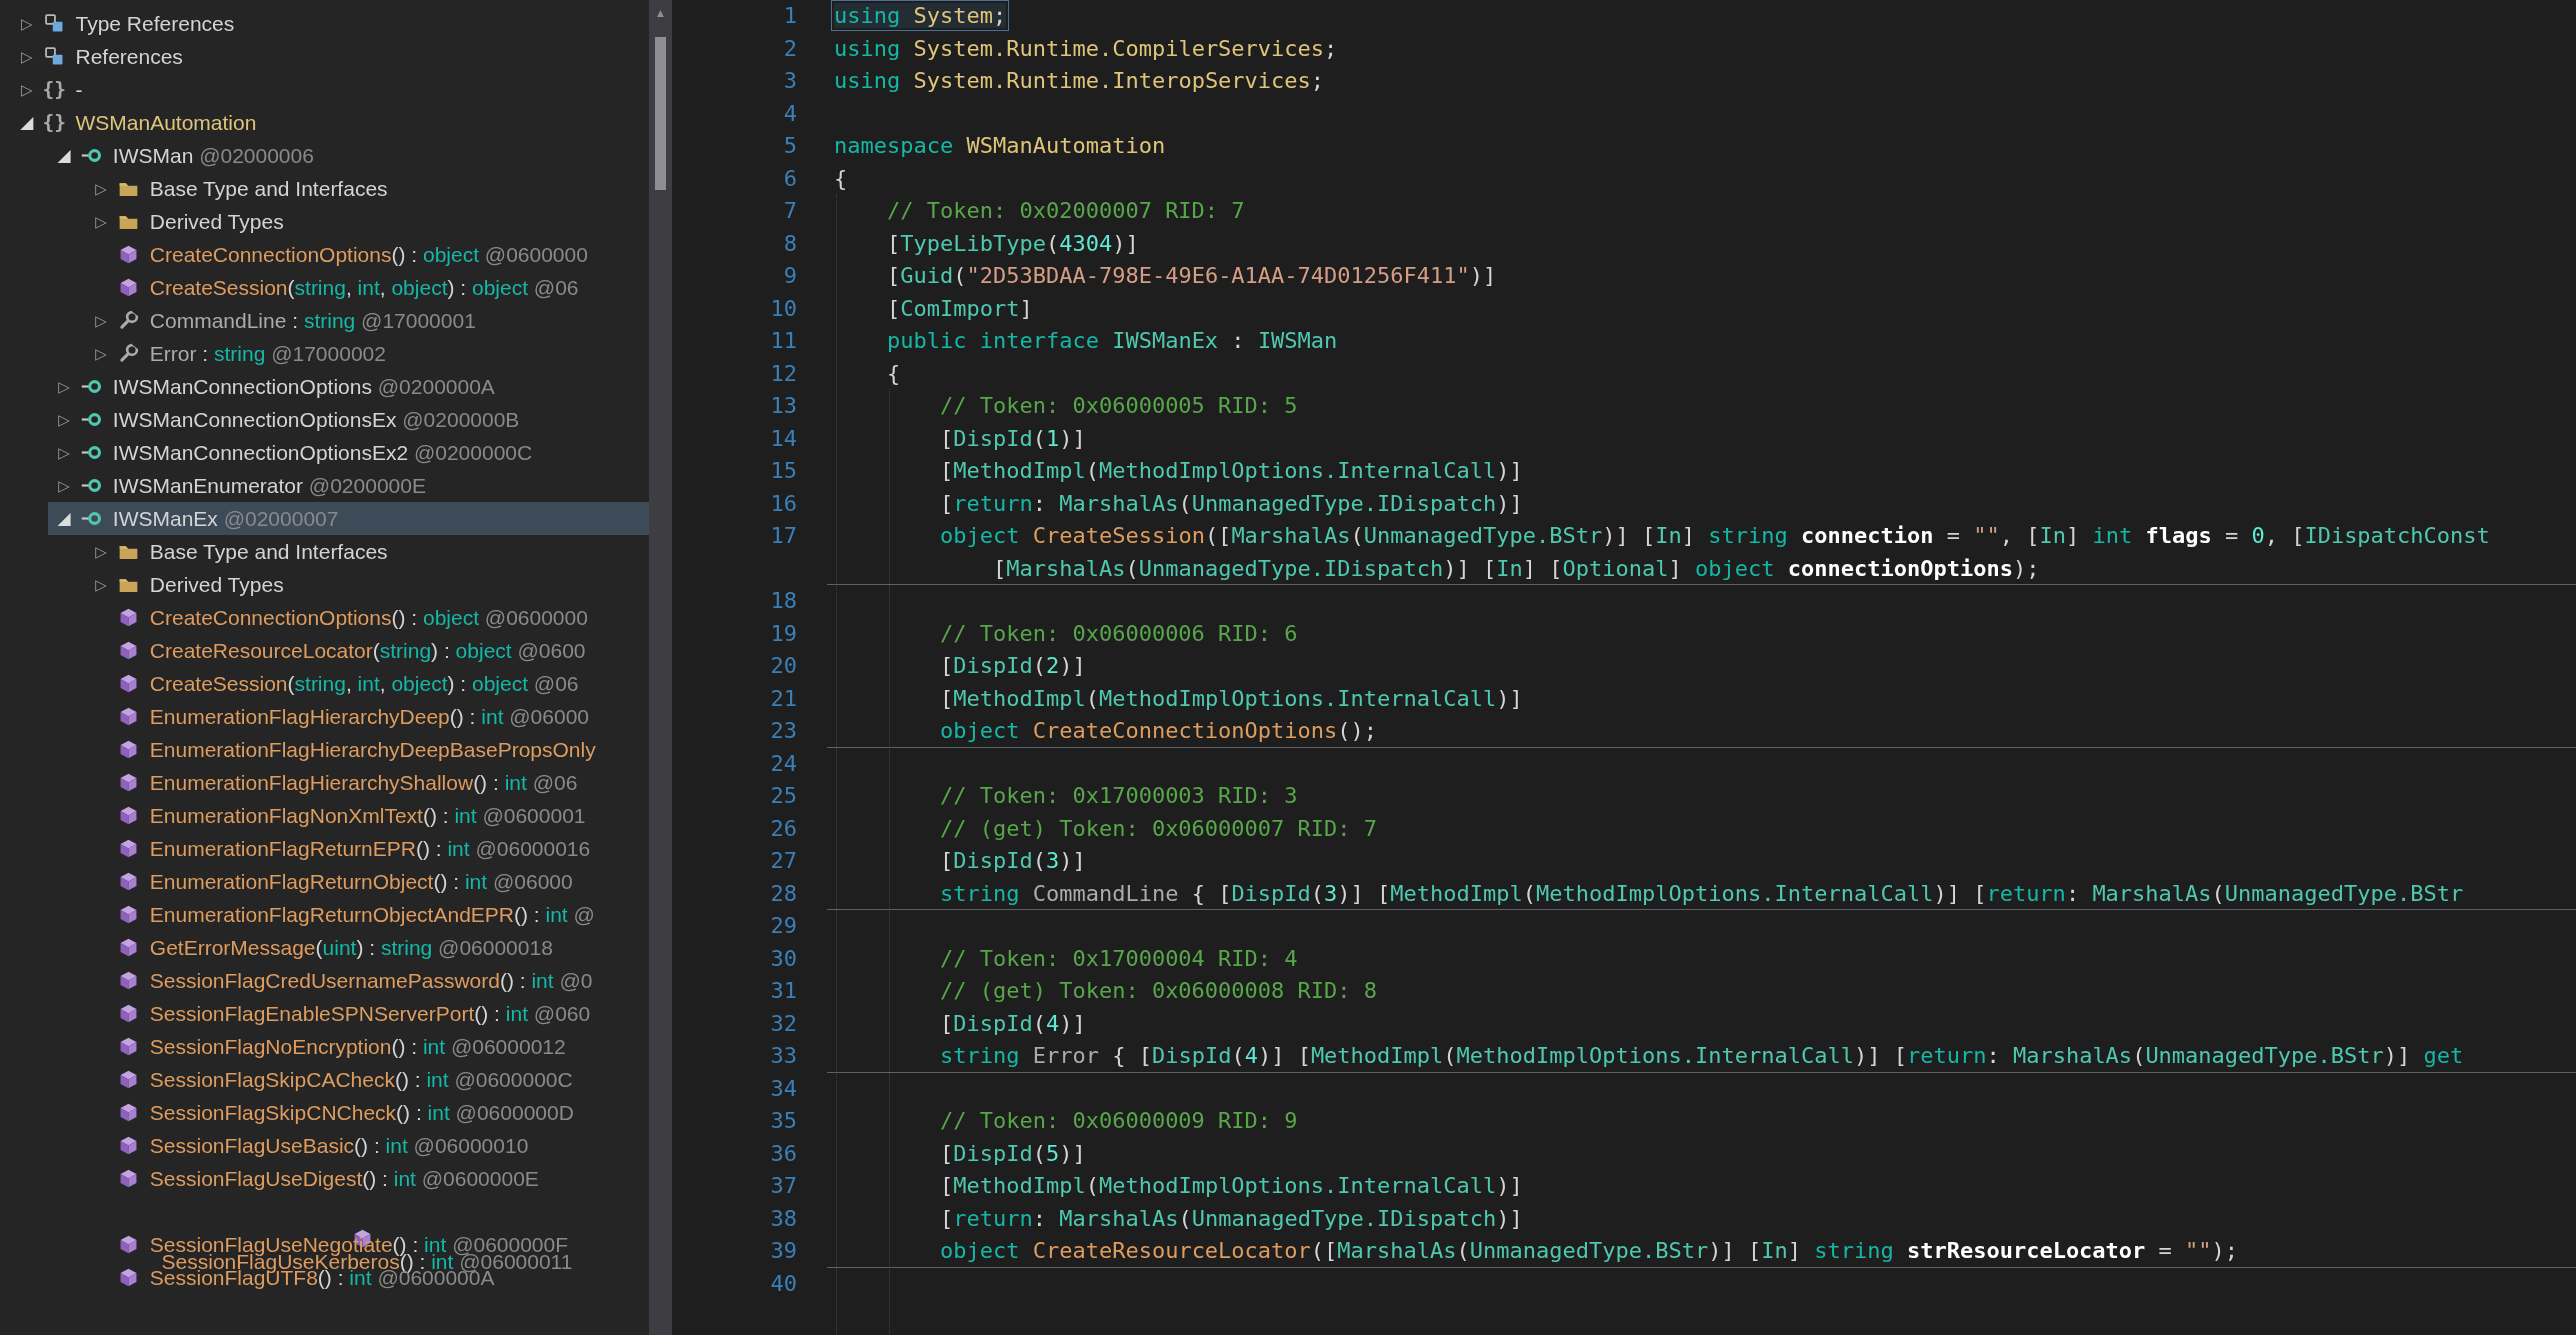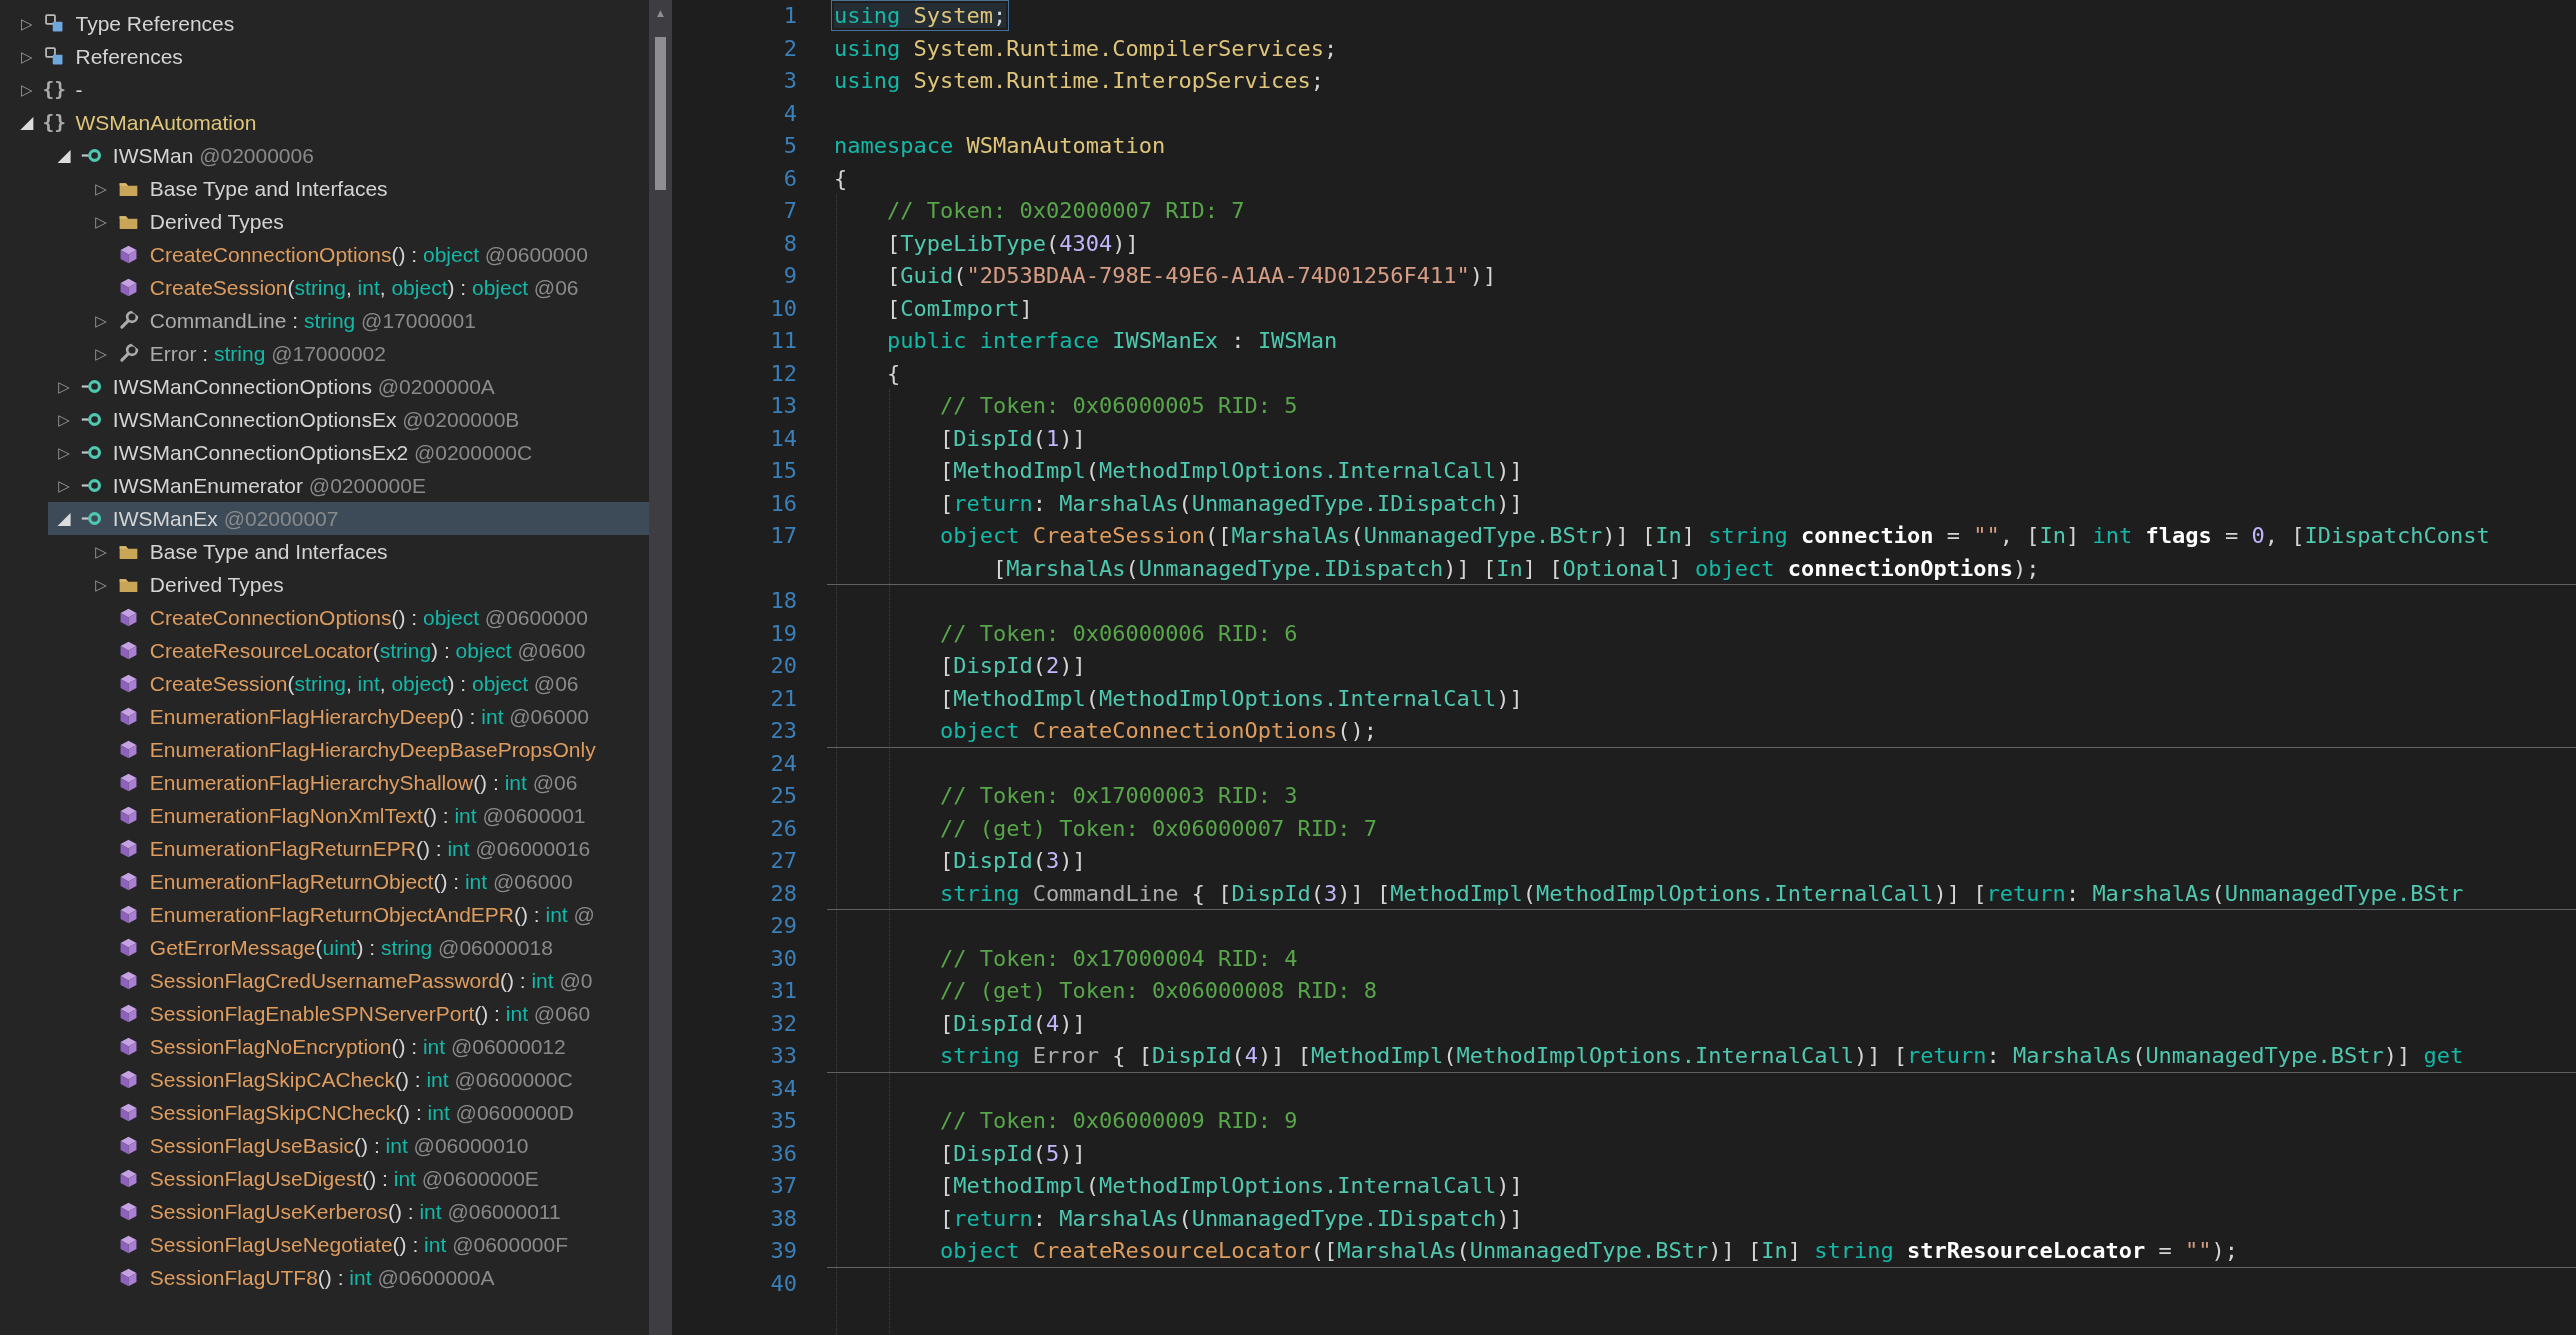--- a/index.html
+++ b/index.html
@@ -32,21 +32,21 @@
   .lc { display:inline-block; margin-left:37px; vertical-align:top; }
   .cl.sep::before { content:""; position:absolute; left:155px; right:0; top:-0.9px; border-top:1.8px solid #5E6166; }
   .curline { outline:1.8px solid #4A7299; outline-offset:2.7px; background:rgba(74,114,153,0.18); }
   .guide { position:absolute; width:0; border-left:1.8px dotted #404040; }
 
   
   .c-kw { color:#14b8a6; }
   .c-ty { color:#4EC9B0; }
   .c-cm { color:#57A64A; }
   .c-st { color:#D69D85; }
-  .c-nu { color:#c4b5fd;margin-top:12px; }
+  .c-nu { color:#5eead4;margin-top:12px; }
   .c-me { color:#DE9C5E; }
   .c-pr { color:#ABABAB; }
   .c-ns { color:#DFC57A; }
   .c-df { color:#D4D4D4; }
   .c-dm { color:#8A8A8A; }
   .c-bd { color:#FFFFFF; font-weight:bold; }
 </style>
 </head>
 <body>
 
@@ -422,21 +422,21 @@
         <span class="expander none"></span>
         <span class="ticon">
           <svg viewBox="0 0 26 26" width="23" height="23">
             <polygon points="13,3 22,8 13,13 4,8" fill="#C5A3E3"></polygon>
             <polygon points="4,8 13,13 13,23 4,18" fill="#8E62BC"></polygon>
             <polygon points="13,13 22,8 22,18 13,23" fill="#A87FD3"></polygon>
           </svg>
         </span>
         <span class="tlabel"><span class="c-me">SessionFlagUseDigest</span><span class="c-df">() : </span><span class="c-kw">int</span><span class="c-dm"> @0600000E</span></span>
       </div>
-      <div class="trow" style="margin-left: 85px;">
+      <div class="trow" style="margin-left: 85px; flex-direction: column;">
         <span class="expander none"></span>
         <span class="ticon">
           <svg viewBox="0 0 26 26" width="23" height="23">
             <polygon points="13,3 22,8 13,13 4,8" fill="#C5A3E3"></polygon>
             <polygon points="4,8 13,13 13,23 4,18" fill="#8E62BC"></polygon>
             <polygon points="13,13 22,8 22,18 13,23" fill="#A87FD3"></polygon>
           </svg>
         </span>
         <span class="tlabel"><span class="c-me">SessionFlagUseKerberos</span><span class="c-df">() : </span><span class="c-kw">int</span><span class="c-dm"> @06000011</span></span>
       </div>

